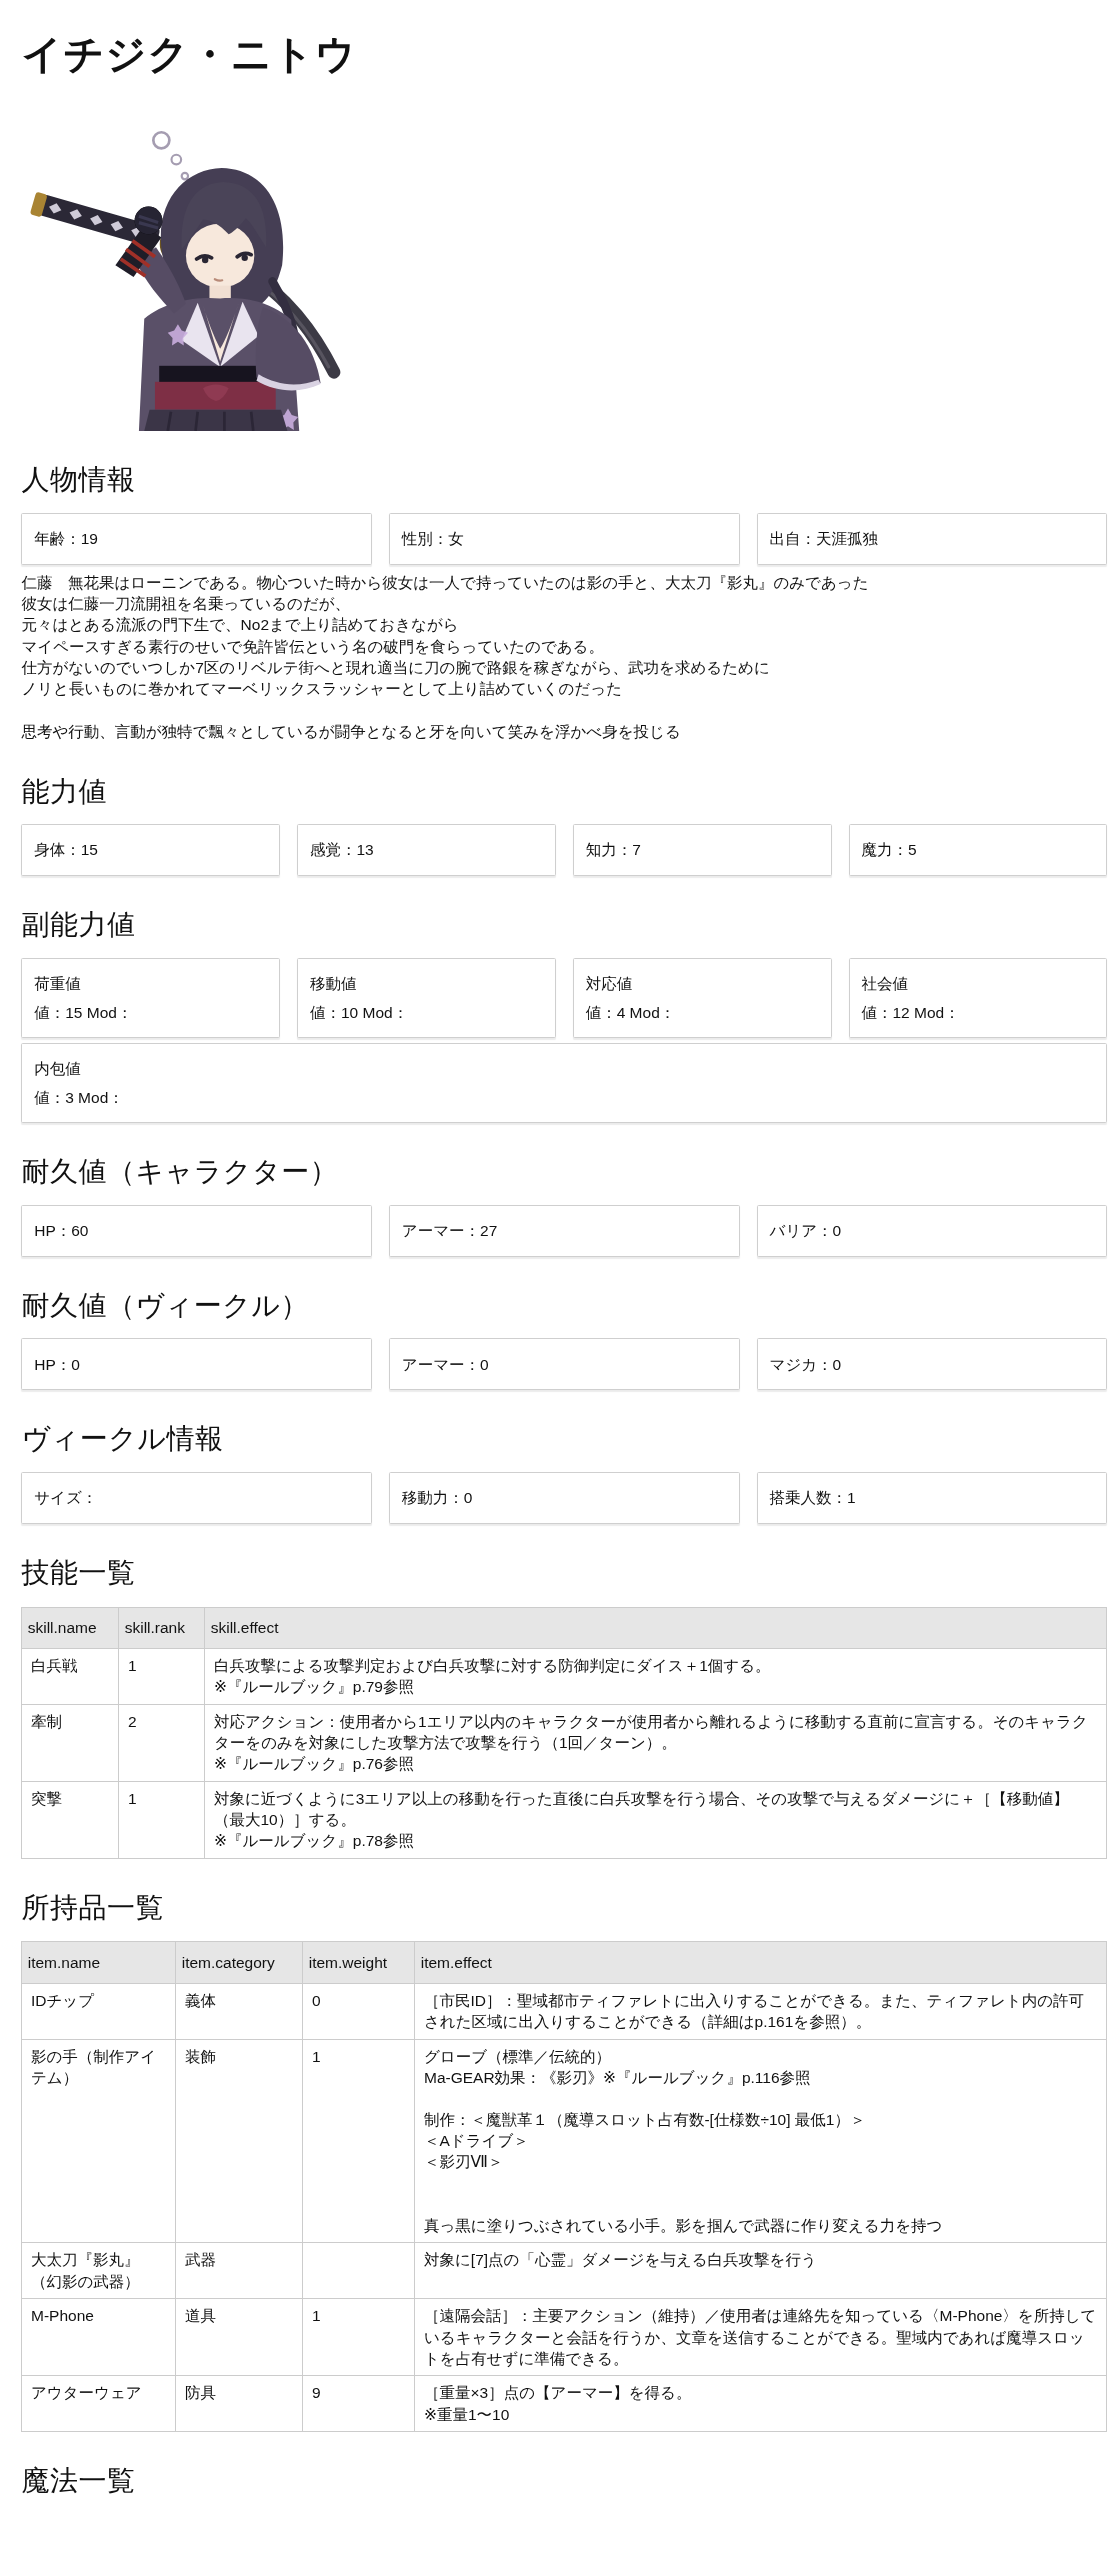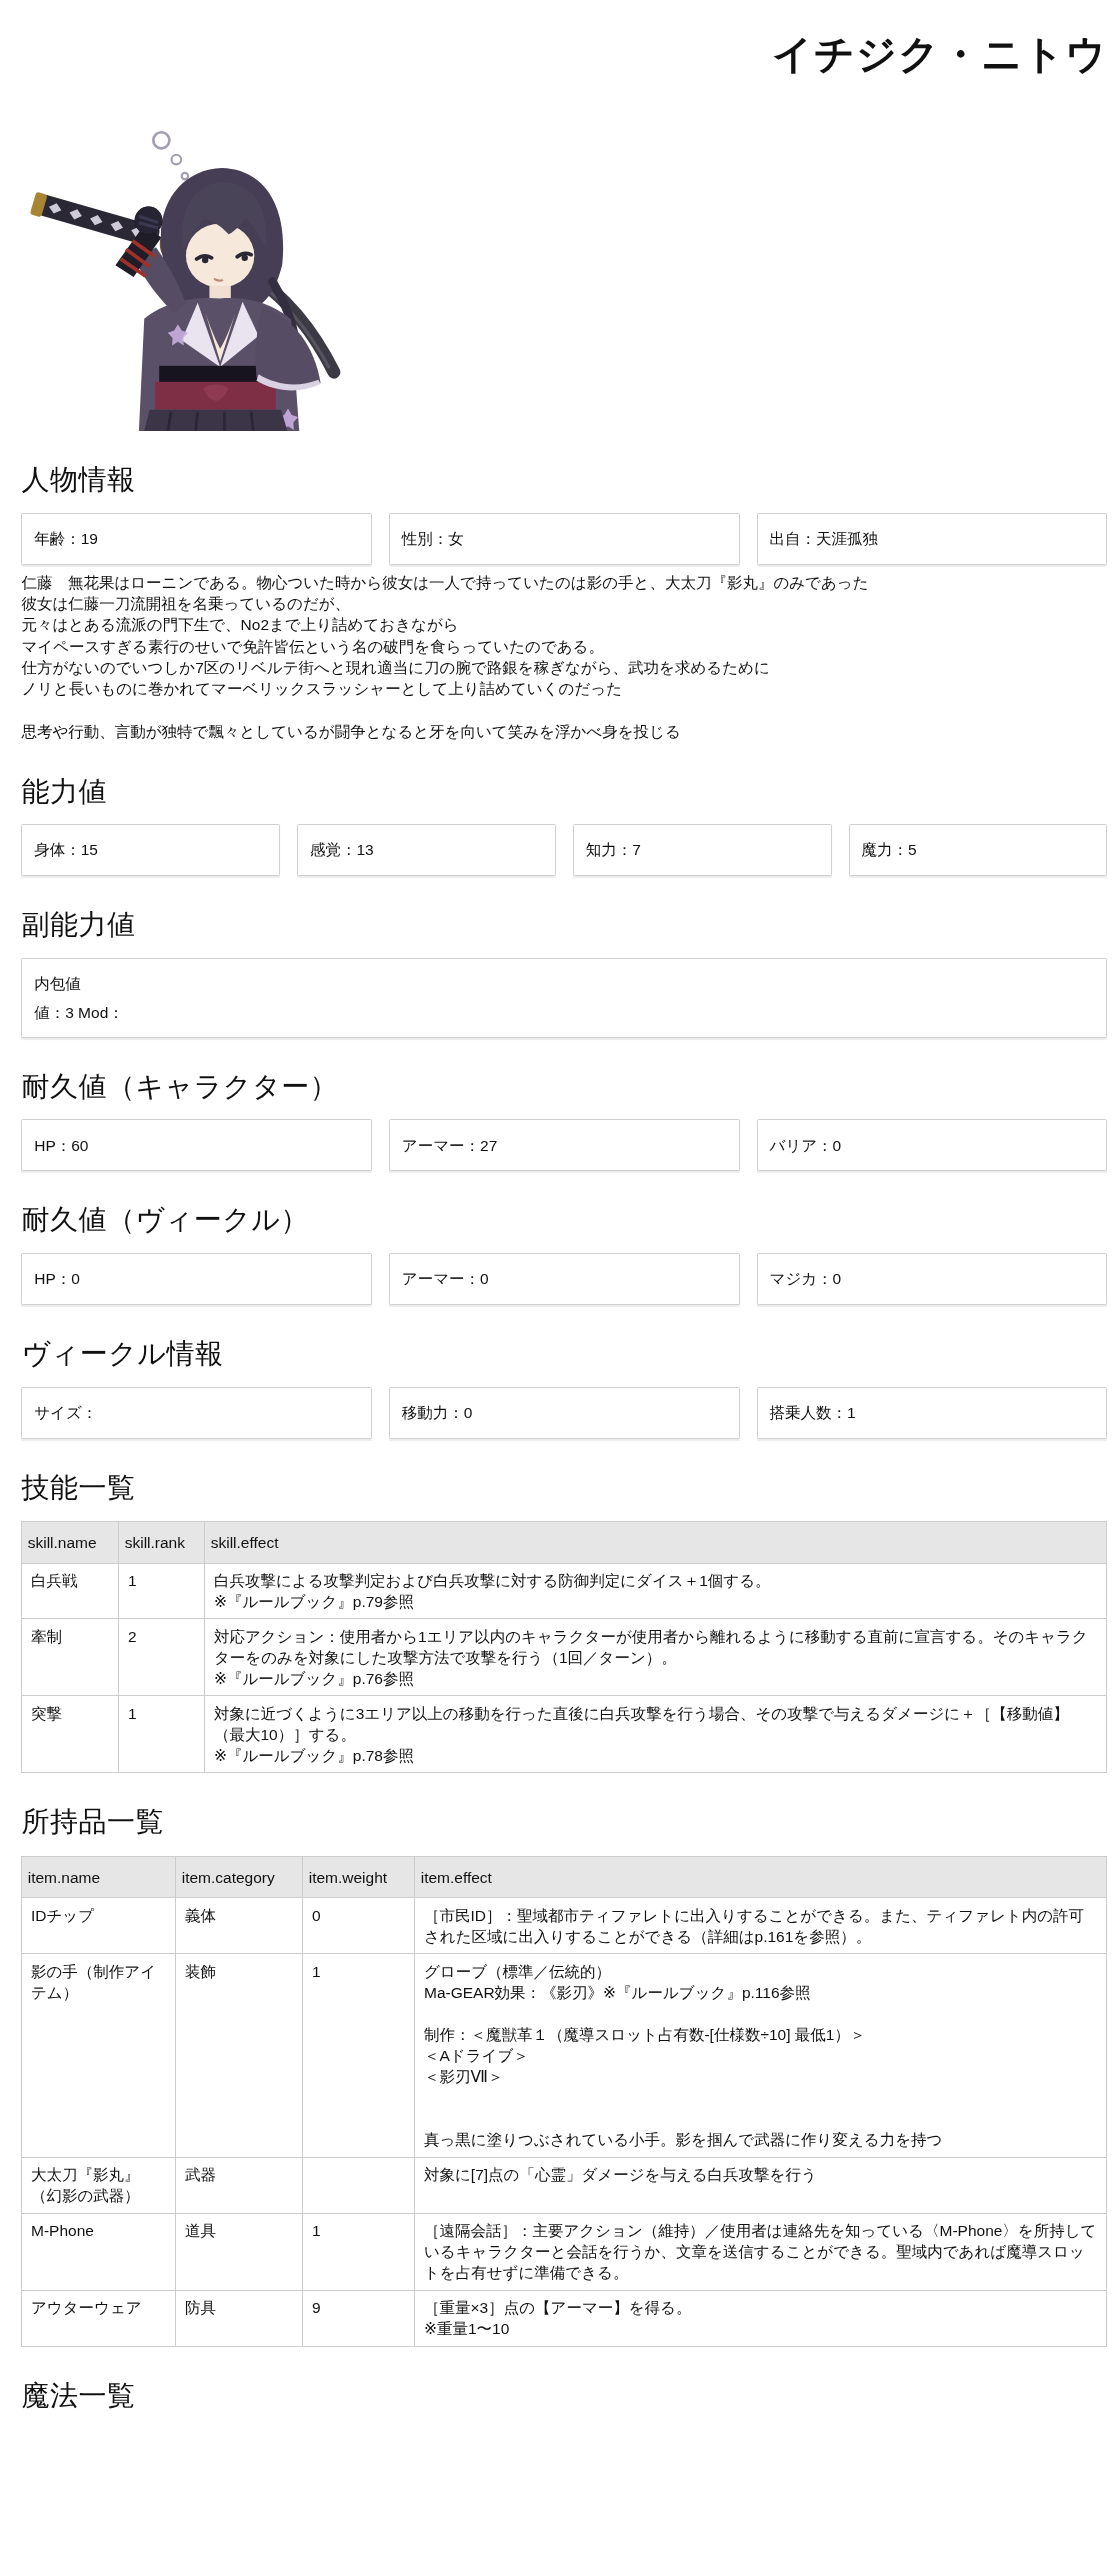--- a/index.html
+++ b/index.html
@@ -4,21 +4,21 @@
 <style>
   html,body{margin:0;padding:0;background:#fff;color:#111;}
   body{
     width:1113px;min-height:2576px;box-sizing:border-box;
     font-family:"Liberation Sans","DejaVu Sans",sans-serif;
     font-size:15.5px;line-height:1.38;
   }
   .page{padding:11.8px 5.3px 32px 21.4px;width:1113px;box-sizing:border-box;}
   .content{width:1086px;}
 
-  h1.page-title{font-size:40px;font-weight:700;margin:15px 0 7.5px;letter-spacing:1.1px;text-align:right;}
+  h1.page-title{font-size:40px;font-weight:700;margin:15px 0 7.5px;letter-spacing:1.1px;}
   h2.sec-title{font-size:28px;font-weight:400;margin:30px 0 13px;letter-spacing:0.5px;}
 
   .portrait-wrap{width:332px;height:342px;margin:1.1px 0 0;}
 
   .box-row{display:flex;gap:17px;margin:0 0 5.3px;}
   .box{
     flex:1;box-sizing:border-box;background:#fff;
     border:1.1px solid #cfcfcf;border-radius:1.6px;
     box-shadow:0 1.6px 1.1px rgba(0,0,0,.08);
     padding:7.5px 11.8px;display:flex;flex-direction:column;justify-content:center;
@@ -162,20 +162,38 @@
       <div class="box h1line">
           <span>知力：7</span>
         </div>
       <div class="box h1line">
           <span>魔力：5</span>
         </div>
     </div>
 
     <h2 class="sec-title">副能力値</h2>
     <div class="box-row">
+      <div class="box h2line">
+        <span class="stat-label">荷重値</span>
+        <span class="stat-value">値：15 Mod：</span>
+      </div>
+      <div class="box h2line">
+        <span class="stat-label">移動値</span>
+        <span class="stat-value">値：10 Mod：</span>
+      </div>
+      <div class="box h2line">
+        <span class="stat-label">対応値</span>
+        <span class="stat-value">値：4 Mod：</span>
+      </div>
+      <div class="box h2line">
+        <span class="stat-label">社会値</span>
+        <span class="stat-value">値：12 Mod：</span>
+      </div>
+    </div>
+    <div class="box-row">
       <div class="box h2line full">
         <span class="stat-label">内包値</span>
         <span class="stat-value">値：3 Mod：</span>
       </div>
     </div>
 
     <h2 class="sec-title">耐久値（キャラクター）</h2>
     <div class="box-row">
       <div class="box h1line">
           <span>HP：60</span>

